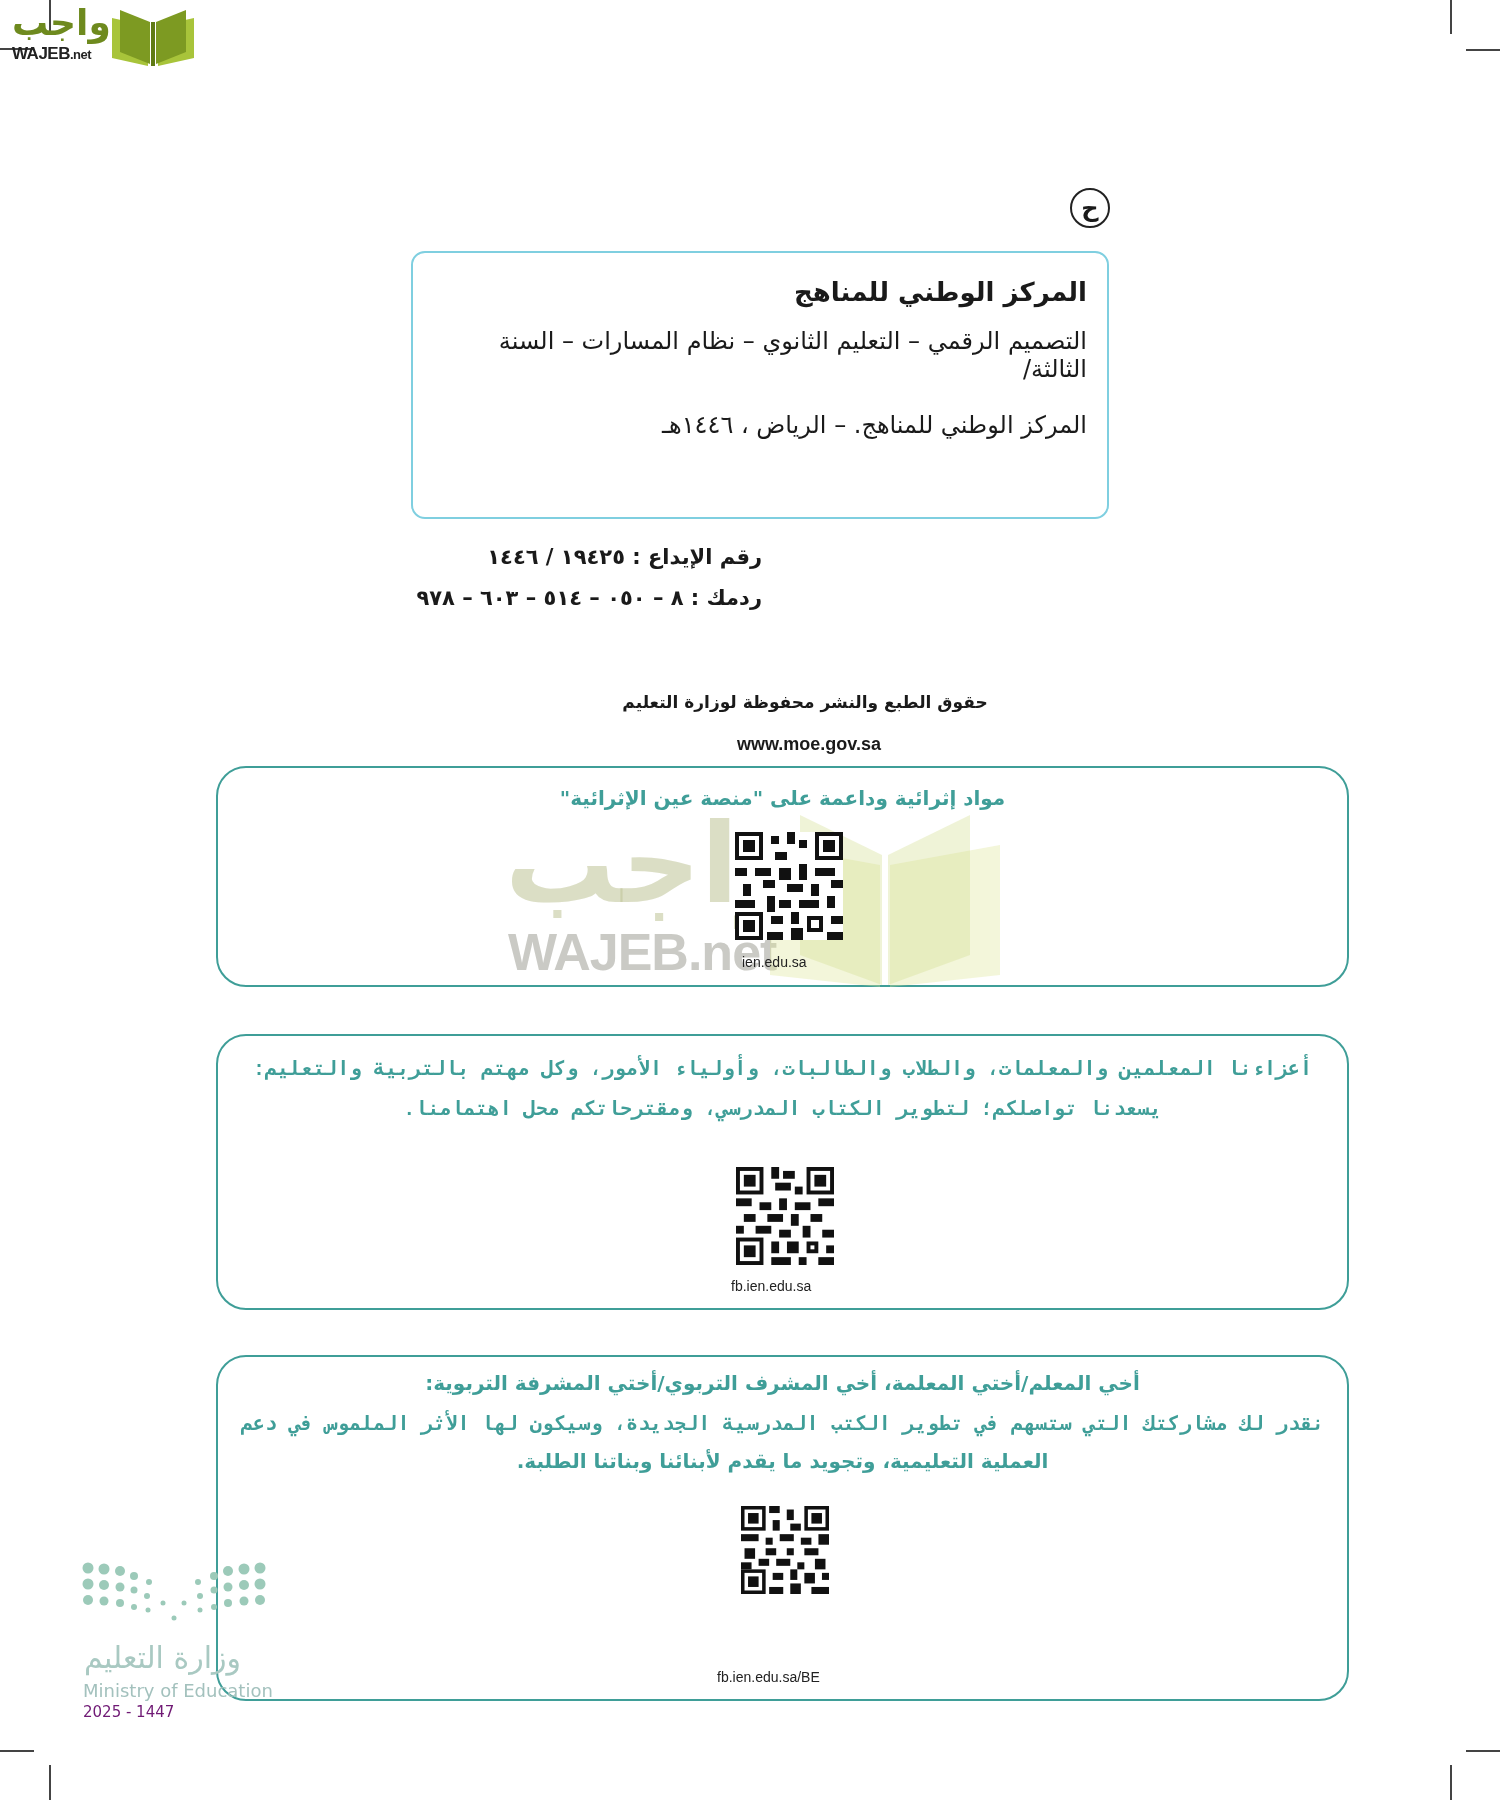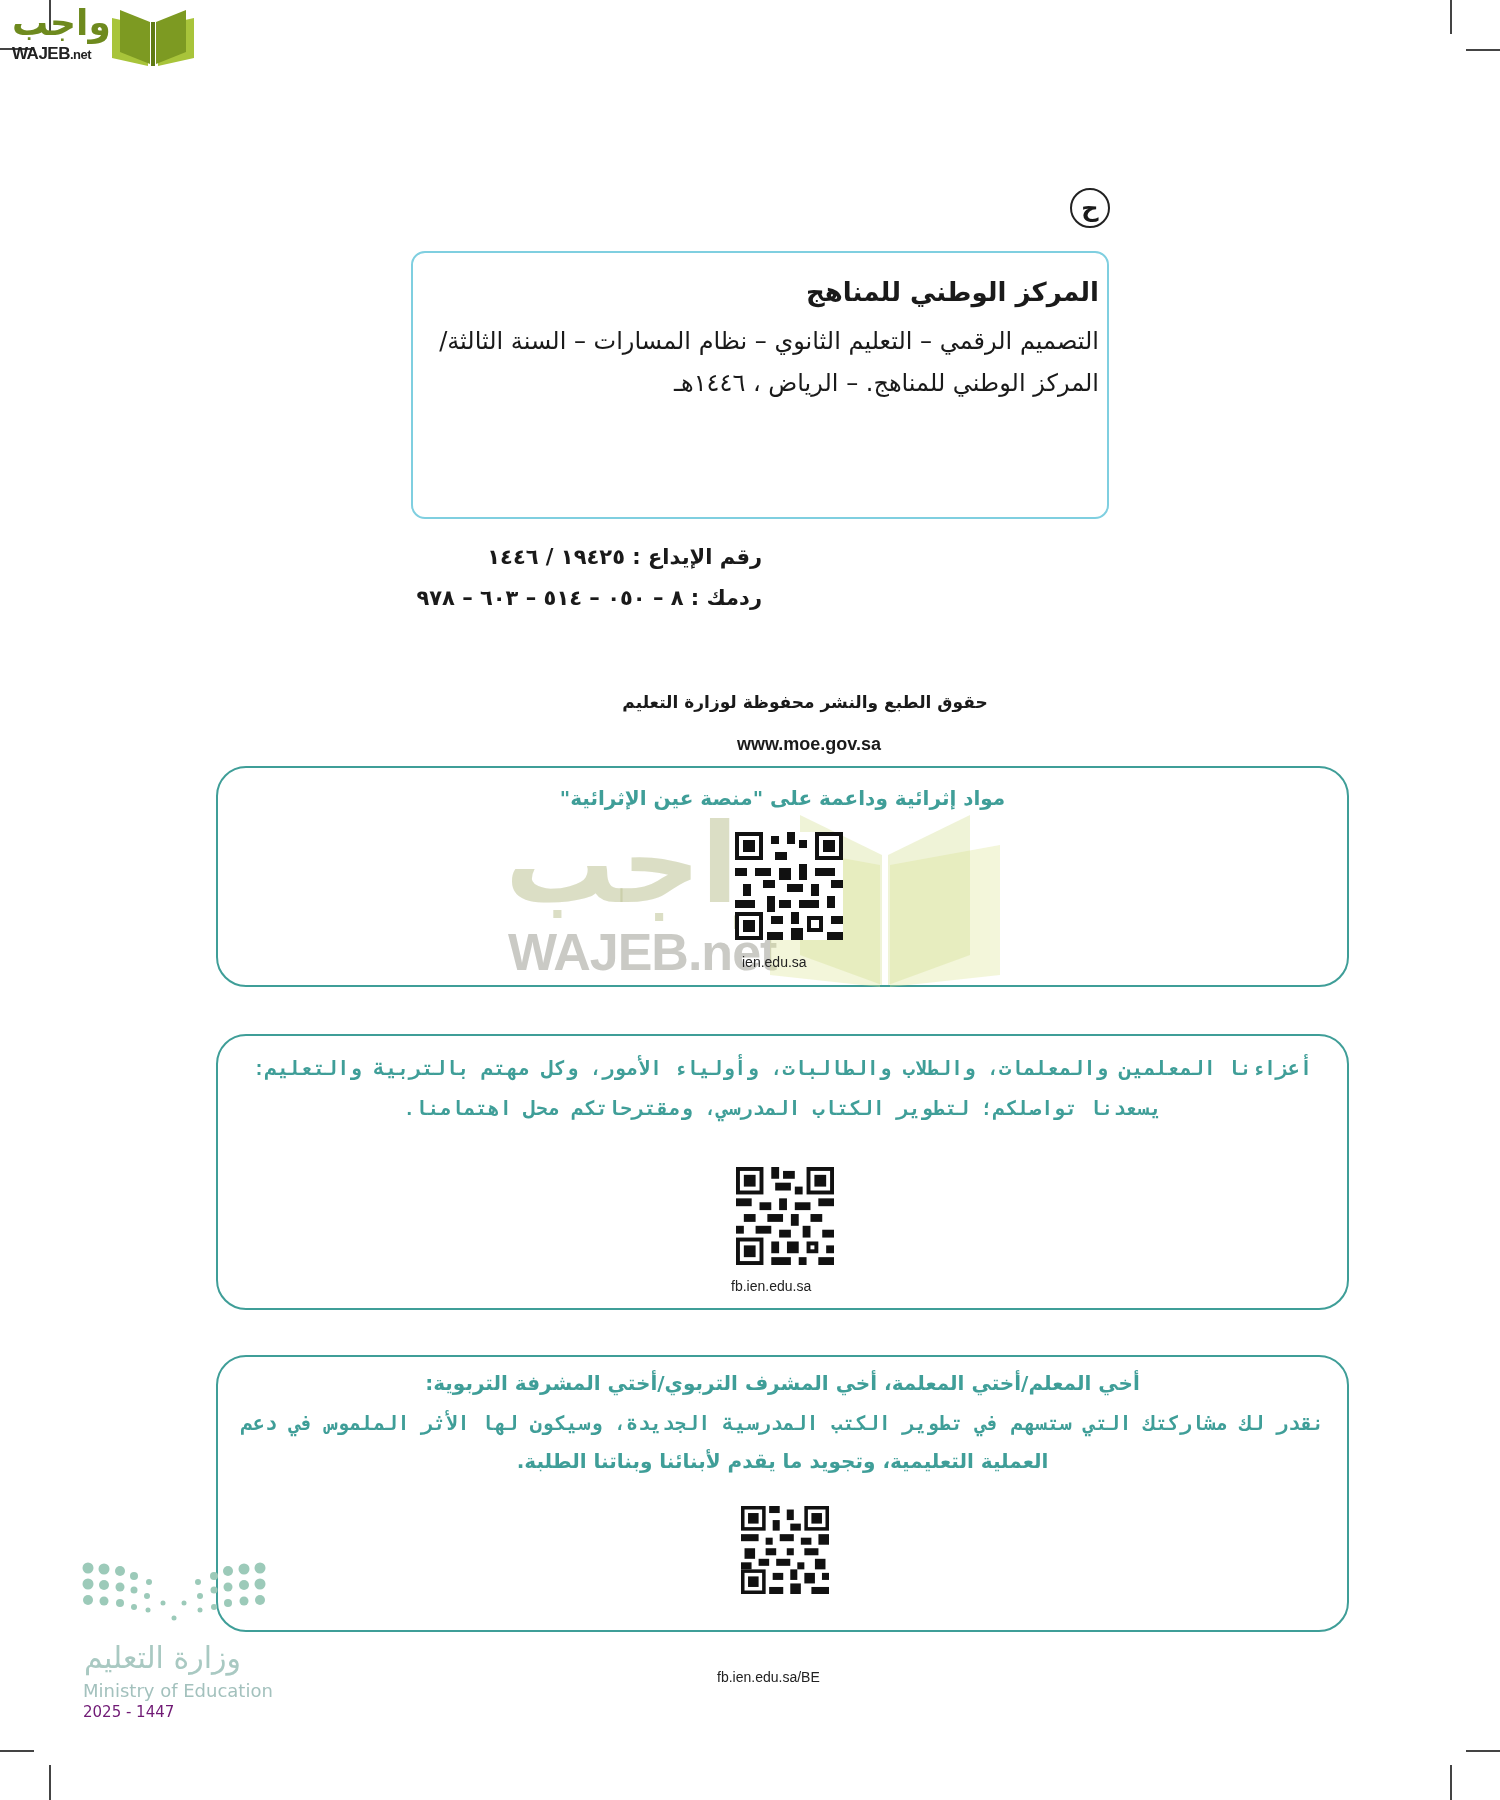--- a/index.html
+++ b/index.html
@@ -11,21 +11,21 @@
   .wlogo { position:absolute; left:8px; top:6px; width:180px; height:60px; }
   .wlogo .ar { position:absolute; left:4px; top:-4px; font-size:36px; font-weight:bold; color:#6e8a1e; direction:rtl; font-family:"DejaVu Sans", sans-serif; }
   .wlogo .en { position:absolute; left:4px; top:38px; font-size:17px; font-weight:bold; color:#222; font-family:"Liberation Sans", sans-serif; letter-spacing:-0.5px; }
   .wlogo .en small { font-size:13px; }
   .book { position:absolute; }
   
   .title-row { position:absolute; top:188px; right:390px; direction:rtl; display:flex; align-items:center; gap:12px; }
   .copy-circle { width:36px; height:36px; border:2.5px solid #222; border-radius:50%; display:flex; align-items:center; justify-content:center; font-size:24px; font-weight:bold; }
   .title-text { font-size:26px; font-weight:bold; }
   
-  .catalog { position:absolute; left:411px; top:251px; width:698px; height:268px; border:2.5px solid #7fcfe0; border-radius:14px; box-sizing:border-box; direction:rtl; padding:20px 8px 0 24px; }
+  .catalog { position:absolute; left:411px; top:251px; width:698px; height:268px; border:2.5px solid #7fcfe0; border-radius:14px; box-sizing:border-box; direction:rtl; padding:20px 20px 0 24px; }
   .catalog .l1 { font-size:26px; font-weight:bold; margin-top:4px; }
   .catalog .l { font-size:24px; margin-top:20px; }
   .deposit { position:absolute; right:738px; direction:rtl; font-size:21px; font-weight:bold; white-space:nowrap; }
   .rights { position:absolute; top:692px; left:0; width:1610px; text-align:center; direction:rtl; font-size:17px; font-weight:bold; }
   .url { position:absolute; top:734px; left:0; width:1618px; text-align:center; font-size:18px; font-weight:bold; font-family:"Liberation Sans", sans-serif; }
   .panel { position:absolute; left:216px; width:1133px; border:2.5px solid #3f9e98; border-radius:30px; box-sizing:border-box; }
   .ptext { position:absolute; left:0; right:0; text-align:center; direction:rtl; color:#3f9e98; font-weight:bold; font-size:20px; white-space:nowrap; }
   .qr { position:absolute; background:#fff; }
   .qrlabel { position:absolute; font-family:"Liberation Sans", sans-serif; font-size:14px; color:#222; white-space:nowrap; }
   
@@ -60,21 +60,21 @@
   </svg>
 </div>
 
 <div class="title-row">
   <span class="copy-circle">ح</span>
 </div>
 
 <div class="catalog">
   <div class="l1">المركز الوطني للمناهج</div>
   <div class="l">التصميم الرقمي – التعليم الثانوي – نظام المسارات – السنة الثالثة/</div>
-  <div class="l" style="margin-top:14px">المركز الوطني للمناهج. – الرياض ، ١٤٤٦هـ</div>
+  <div class="l" style="margin-top:28px">المركز الوطني للمناهج. – الرياض ، ١٤٤٦هـ</div>
 </div>
 
 <div class="deposit" style="top:545px">رقم الإيداع : ١٩٤٢٥ / ١٤٤٦</div>
 <div class="deposit" style="top:586px">ردمك : ٨ – ٠٥٠ – ٥١٤ – ٦٠٣ – ٩٧٨</div>
 
 <div class="rights">حقوق الطبع والنشر محفوظة لوزارة التعليم</div>
 <div class="url">www.moe.gov.sa</div>
 
 <div class="panel" style="top:766px;height:221px;">
   <div class="ptext" style="top:18px;">مواد إثرائية وداعمة على "منصة عين الإثرائية"</div>
@@ -170,21 +170,21 @@
       <rect x="18" y="19" width="3" height="3"></rect>
       <rect x="19" y="20" width="1" height="1" fill="#fff"></rect>
       <rect x="23" y="20" width="2" height="2"></rect>
     <rect x="9" y="23" width="5" height="2"></rect>
       <rect x="16" y="23" width="2" height="2"></rect>
       <rect x="21" y="23" width="4" height="2"></rect>
   </g>
 </svg>
 <div class="qrlabel" style="left:731px;top:1278px;">fb.ien.edu.sa</div>
 
-<div class="panel" style="top:1355px;height:277px;">
+<div class="panel" style="top:1355px;height:346px;">
   <div class="ptext" style="top:14px;">أخي المعلم/أختي المعلمة، أخي المشرف التربوي/أختي المشرفة التربوية:</div>
   <div class="ptext" style="top:54px;font-family:Liberation Mono, monospace;">نقدر لك مشاركتك التي ستسهم في تطوير الكتب المدرسية الجديدة، وسيكون لها الأثر الملموس في دعم</div>
   <div class="ptext" style="top:92px;">العملية التعليمية، وتجويد ما يقدم لأبنائنا وبناتنا الطلبة.</div>
 </div>
 <svg class="qr" style="left:741px;top:1506px;" width="88" height="88" viewBox="0 0 25 25">
   <rect width="25" height="25" fill="#fff"></rect>
   <g fill="#111">
     <rect x="0" y="0" width="7" height="7"></rect>
       <rect x="1" y="1" width="5" height="5" fill="#fff"></rect>
       <rect x="2" y="2" width="3" height="3"></rect>

